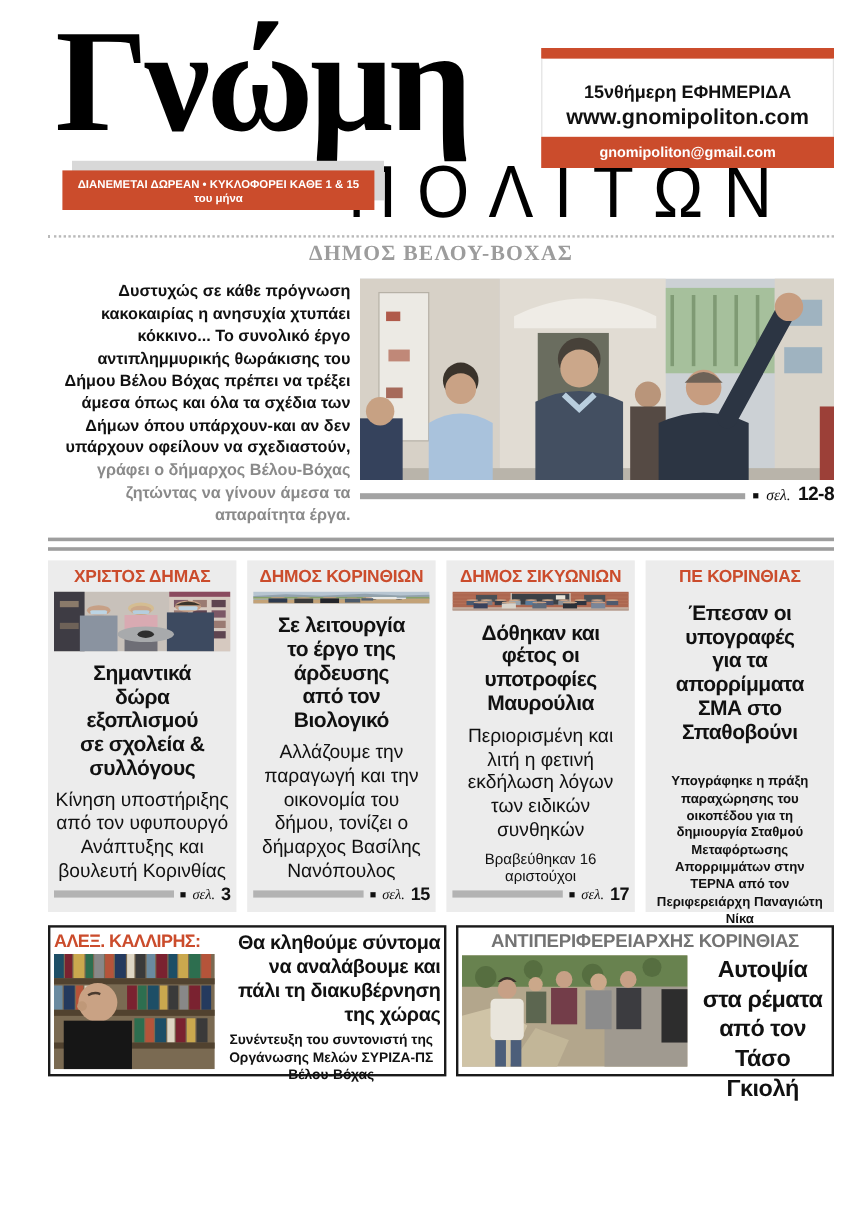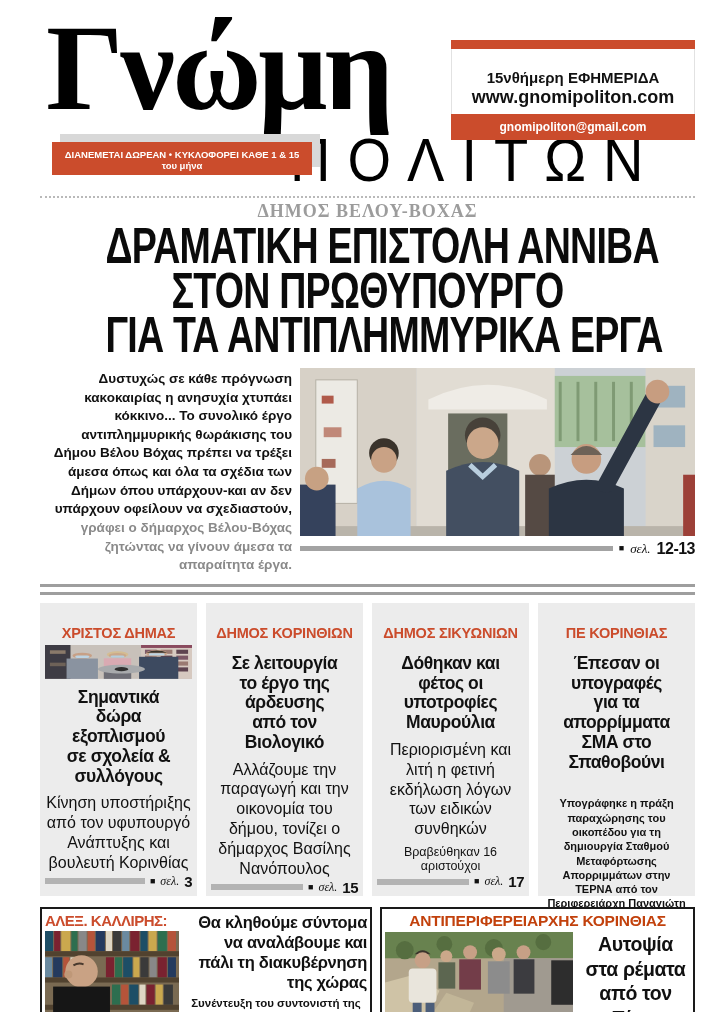--- a/index.html
+++ b/index.html
@@ -41,21 +41,21 @@
   .mk{font-size:9px;line-height:1;}
   .plabel{font-family:"Liberation Serif",serif;font-style:italic;font-size:13px;}
   .pnum{font-weight:bold;font-size:16px;letter-spacing:-0.5px;}
 
   .dbl-rules{margin-top:9px;}
   .dbl-rules div{height:3px;background:#9e9e9e;}
   .dbl-rules div + div{margin-top:5px;}
 
   
   .strip{display:grid;grid-template-columns:repeat(4,1fr);gap:9px;margin-top:8px;}
-  .panel{background:#ececec;padding:20px 5px 6px;display:flex;flex-direction:column;height:293px;box-sizing:border-box;}
+  .panel{background:#ececec;padding:4px 5px 6px;display:flex;flex-direction:column;height:293px;box-sizing:border-box;}
   .p-kicker{color:#cb4c2c;font-weight:bold;font-size:14.5px;text-align:center;padding:2px 0 4px;letter-spacing:-0.2px;}
   .p-photo{width:100%;height:115px;display:block;}
   .p-head{font-size:17.5px;font-weight:bold;text-align:center;line-height:1.13;margin:9px 16px 7px;letter-spacing:-0.4px;}
   .p-sub{font-size:16px;text-align:center;line-height:1.24;}
   .p-sub2{font-size:12.5px;font-weight:normal;text-align:center;margin-top:6px;}
   .p-sub2:empty{display:none;}
   .panel:nth-child(4) .p-sub{font-size:11px;font-weight:bold;line-height:1.3;margin-top:17px;}
   .p-foot{margin-top:auto;display:flex;align-items:center;gap:5px;}
   .p-foot .bar{flex:1;height:6px;background:#b3b3b3;}
   .p-foot .plabel{font-size:12px;}
@@ -64,21 +64,21 @@
   
   .bottom{display:flex;gap:8px;margin-top:11px;}
   .bbox{border:2px solid #1a1a1a;box-sizing:border-box;background:#fff;padding:3px;height:126px;}
   .bl{width:332px;display:grid;grid-template-columns:134px 1fr;column-gap:6px;}
   .bl-kicker{color:#cb4c2c;font-weight:bold;font-size:15px;letter-spacing:-0.5px;white-space:nowrap;}
   .bl-photo{width:134px;height:96px;display:block;margin-top:2px;}
   .bl-right{display:flex;flex-direction:column;}
   .bl-head{font-size:16.5px;font-weight:bold;text-align:right;line-height:1.22;letter-spacing:-0.3px;}
   .bl-sub{font-size:11.5px;font-weight:bold;text-align:center;margin-top:4px;line-height:1.25;}
   .br{flex:1;display:flex;flex-direction:column;}
-  .br-kicker{color:#c2410c;font-weight:bold;font-size:15.5px;text-align:center;letter-spacing:-0.2px;}
+  .br-kicker{color:#737373;font-weight:bold;font-size:15.5px;text-align:center;letter-spacing:-0.2px;}
   .br-body{display:flex;gap:8px;margin-top:2px;flex:1;}
   .br-photo{width:188px;height:93px;display:block;}
   .br-right{flex:1;display:flex;flex-direction:column;}
   .br-head{font-size:19.5px;font-weight:bold;text-align:center;line-height:1.27;letter-spacing:-0.4px;}
 </style>
 </head>
 <body>
 
 <div class="page">
   <div class="content">
@@ -94,25 +94,20 @@
         <div class="info-mid">
           <div class="info-l1">15νθήμερη ΕΦΗΜΕΡΙΔΑ</div>
           <div class="info-url">www.gnomipoliton.com</div>
         </div>
         <div class="info-email">gnomipoliton@gmail.com</div>
       </div>
     </div>
 
     <div class="kicker-row">
       <span class="kicker">ΔΗΜΟΣ ΒΕΛΟΥ-ΒΟΧΑΣ</span>
-    </div>
-    <div class="headline">
-      <div class="hl-line">ΔΡΑΜΑΤΙΚΗ ΕΠΙΣΤΟΛΗ ΑΝΝΙΒΑ</div>
-      <div class="hl-line">ΣΤΟΝ ΠΡΩΘΥΠΟΥΡΓΟ</div>
-      <div class="hl-line">ΓΙΑ ΤΑ ΑΝΤΙΠΛΗΜΜΥΡΙΚΑ ΕΡΓΑ</div>
     </div>
 
     <div class="lead">
       <div class="lead-text">
         <span>Δυστυχώς σε κάθε πρόγνωση κακοκαιρίας η ανησυχία χτυπάει κόκκινο...  Το συνολικό έργο αντιπλημμυρικής θωράκισης του Δήμου Βέλου Βόχας πρέπει να τρέξει άμεσα όπως και όλα τα σχέδια των Δήμων όπου υπάρχουν-και αν δεν υπάρχουν οφείλουν να σχεδιαστούν,</span>
         <span class="lead-gray"> γράφει ο δήμαρχος Βέλου-Βόχας ζητώντας να γίνουν άμεσα τα απαραίτητα έργα.</span>
       </div>
       <div class="lead-photo-col">
         <svg class="lead-photo" viewBox="0 0 400 170" preserveAspectRatio="none">
           <rect width="400" height="170" fill="#ccd1d5"></rect>
@@ -149,21 +144,21 @@
             <path d="M274,88 Q290,70 306,88 Z" fill="#6e6257"></path>
           <path d="M252,170 L252,122 Q290,104 328,122 L328,170 Z" fill="#2c3543"></path>
           <path d="M310,118 L358,30" stroke="#2c3543" stroke-width="17" stroke-linecap="round"></path>
           <circle cx="362" cy="24" r="12" fill="#c79d80"></circle>
           <rect x="388" y="108" width="12" height="62" fill="#9c4038"></rect>
         </svg>
         <div class="pageref">
           <div class="bar"></div>
           <span class="mk">■</span>
           <span class="plabel">σελ.</span>
-          <span class="pnum">12-13</span>
+          <span class="pnum">12-8</span>
         </div>
       </div>
     </div>
 
     <div class="dbl-rules">
         <div></div>
         <div></div>
       </div>
 
     <div class="strip">

